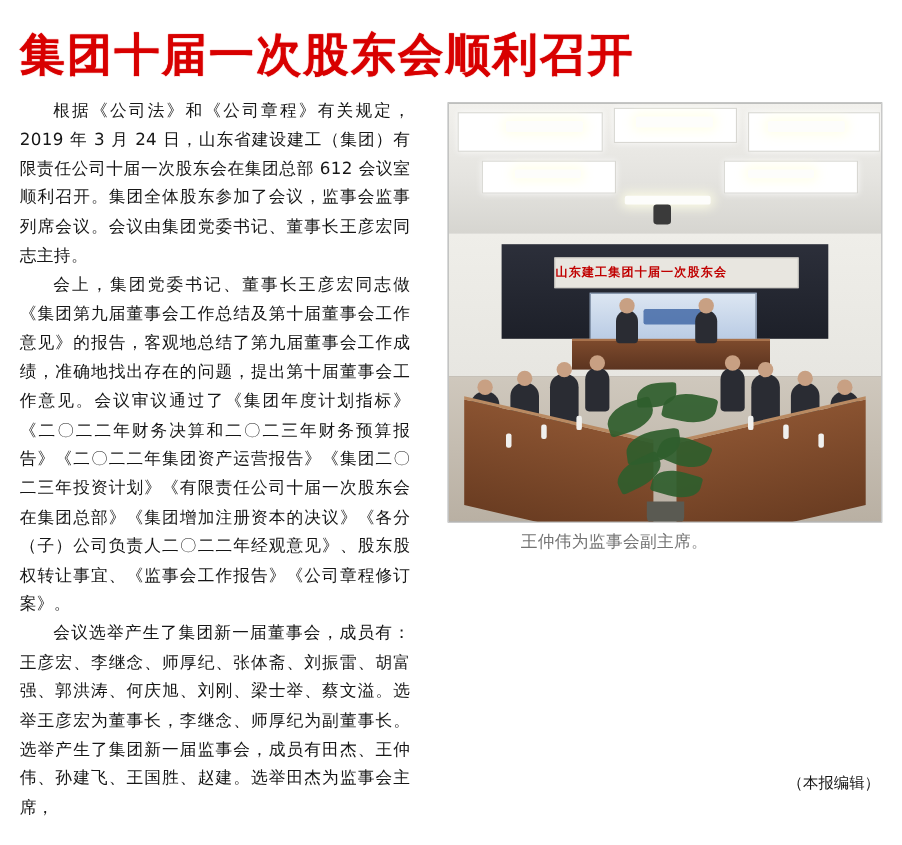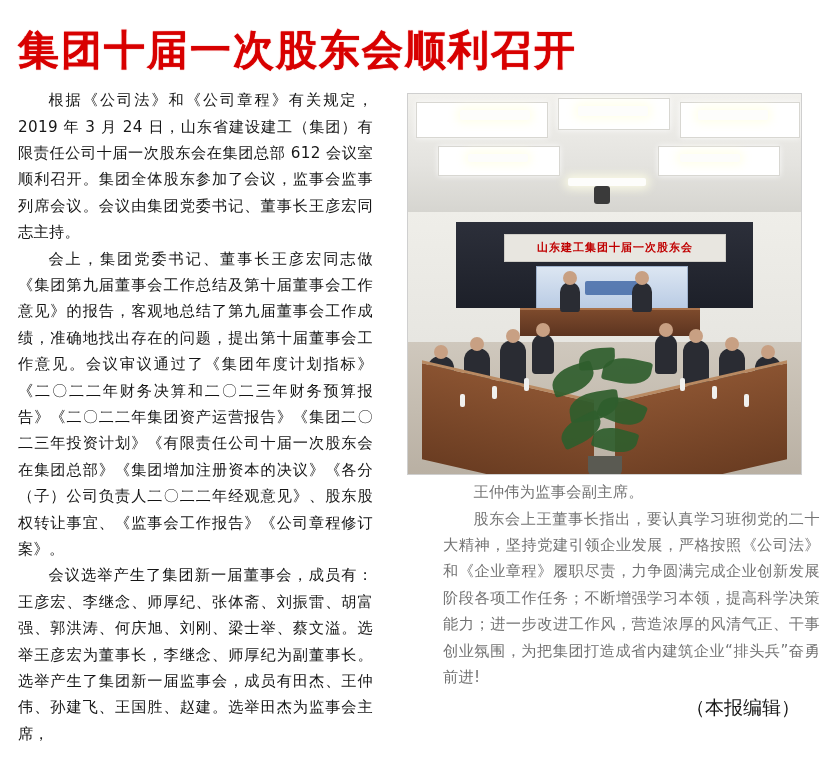--- a/index.html
+++ b/index.html
@@ -95,21 +95,21 @@
     left: 96px;
     top: 140px;
     width: 220px;
     height: 26px;
     background: #e8e6e0;
     border: 1px solid #cfcdc7;
     color: #c00000;
     font-size: 11px;
     font-weight: bold;
     line-height: 26px;
-    text-align: center;
+    text-align: left;
     letter-spacing: 1px;
     white-space: nowrap;
     overflow: hidden;
   }
   .screen {
     position: absolute;
     left: 128px;
     top: 172px;
     width: 150px;
     height: 42px;
@@ -237,21 +237,21 @@
     letter-spacing: .3px;
   }
   p {
     margin: 0;
     text-indent: 2em;
   }
   .signature {
     position: absolute;
     right: 2px;
     bottom: 6px;
-    font-size: 19px;
+    font-size: 14px;
     color: #161616;
   }
 </style>
 </head>
 <body>
 
 <div class="page">
 
   <div class="headline">集团十届一次股东会顺利召开</div>
 
@@ -319,18 +319,17 @@
     </div>
 
     <div class="col-left">
       <p>根据《公司法》和《公司章程》有关规定，2019 年 3 月 24 日，山东省建设建工（集团）有限责任公司十届一次股东会在集团总部 612 会议室顺利召开。集团全体股东参加了会议，监事会监事列席会议。会议由集团党委书记、董事长王彦宏同志主持。</p>
       <p>会上，集团党委书记、董事长王彦宏同志做《集团第九届董事会工作总结及第十届董事会工作意见》的报告，客观地总结了第九届董事会工作成绩，准确地找出存在的问题，提出第十届董事会工作意见。会议审议通过了《集团年度计划指标》《二〇二二年财务决算和二〇二三年财务预算报告》《二〇二二年集团资产运营报告》《集团二〇二三年投资计划》《有限责任公司十届一次股东会在集团总部》《集团增加注册资本的决议》《各分（子）公司负责人二〇二二年经观意见》、股东股权转让事宜、《监事会工作报告》《公司章程修订案》。</p>
       <p>会议选举产生了集团新一届董事会，成员有：王彦宏、李继念、师厚纪、张体斋、刘振雷、胡富强、郭洪涛、何庆旭、刘刚、梁士举、蔡文溢。选举王彦宏为董事长，李继念、师厚纪为副董事长。选举产生了集团新一届监事会，成员有田杰、王仲伟、孙建飞、王国胜、赵建。选举田杰为监事会主席，</p>
     </div>
 
     <div class="col-right">
       <p>王仲伟为监事会副主席。</p>
-      <p>股东会上王董事长指出，要认真学习班彻党的二十大精神，坚持党建引领企业发展，严格按照《公司法》和《企业章程》履职尽责，力争圆满完成企业创新发展阶段各项工作任务；不断增强学习本领，提高科学决策能力；进一步改进工作风，营造浓厚的风清气正、干事创业氛围，为把集团打造成省内建筑企业“排头兵”奋勇前进!</p>
     </div>
 
     <div class="signature">（本报编辑）</div>
   </div>
 </div>
 
 </body></html>

